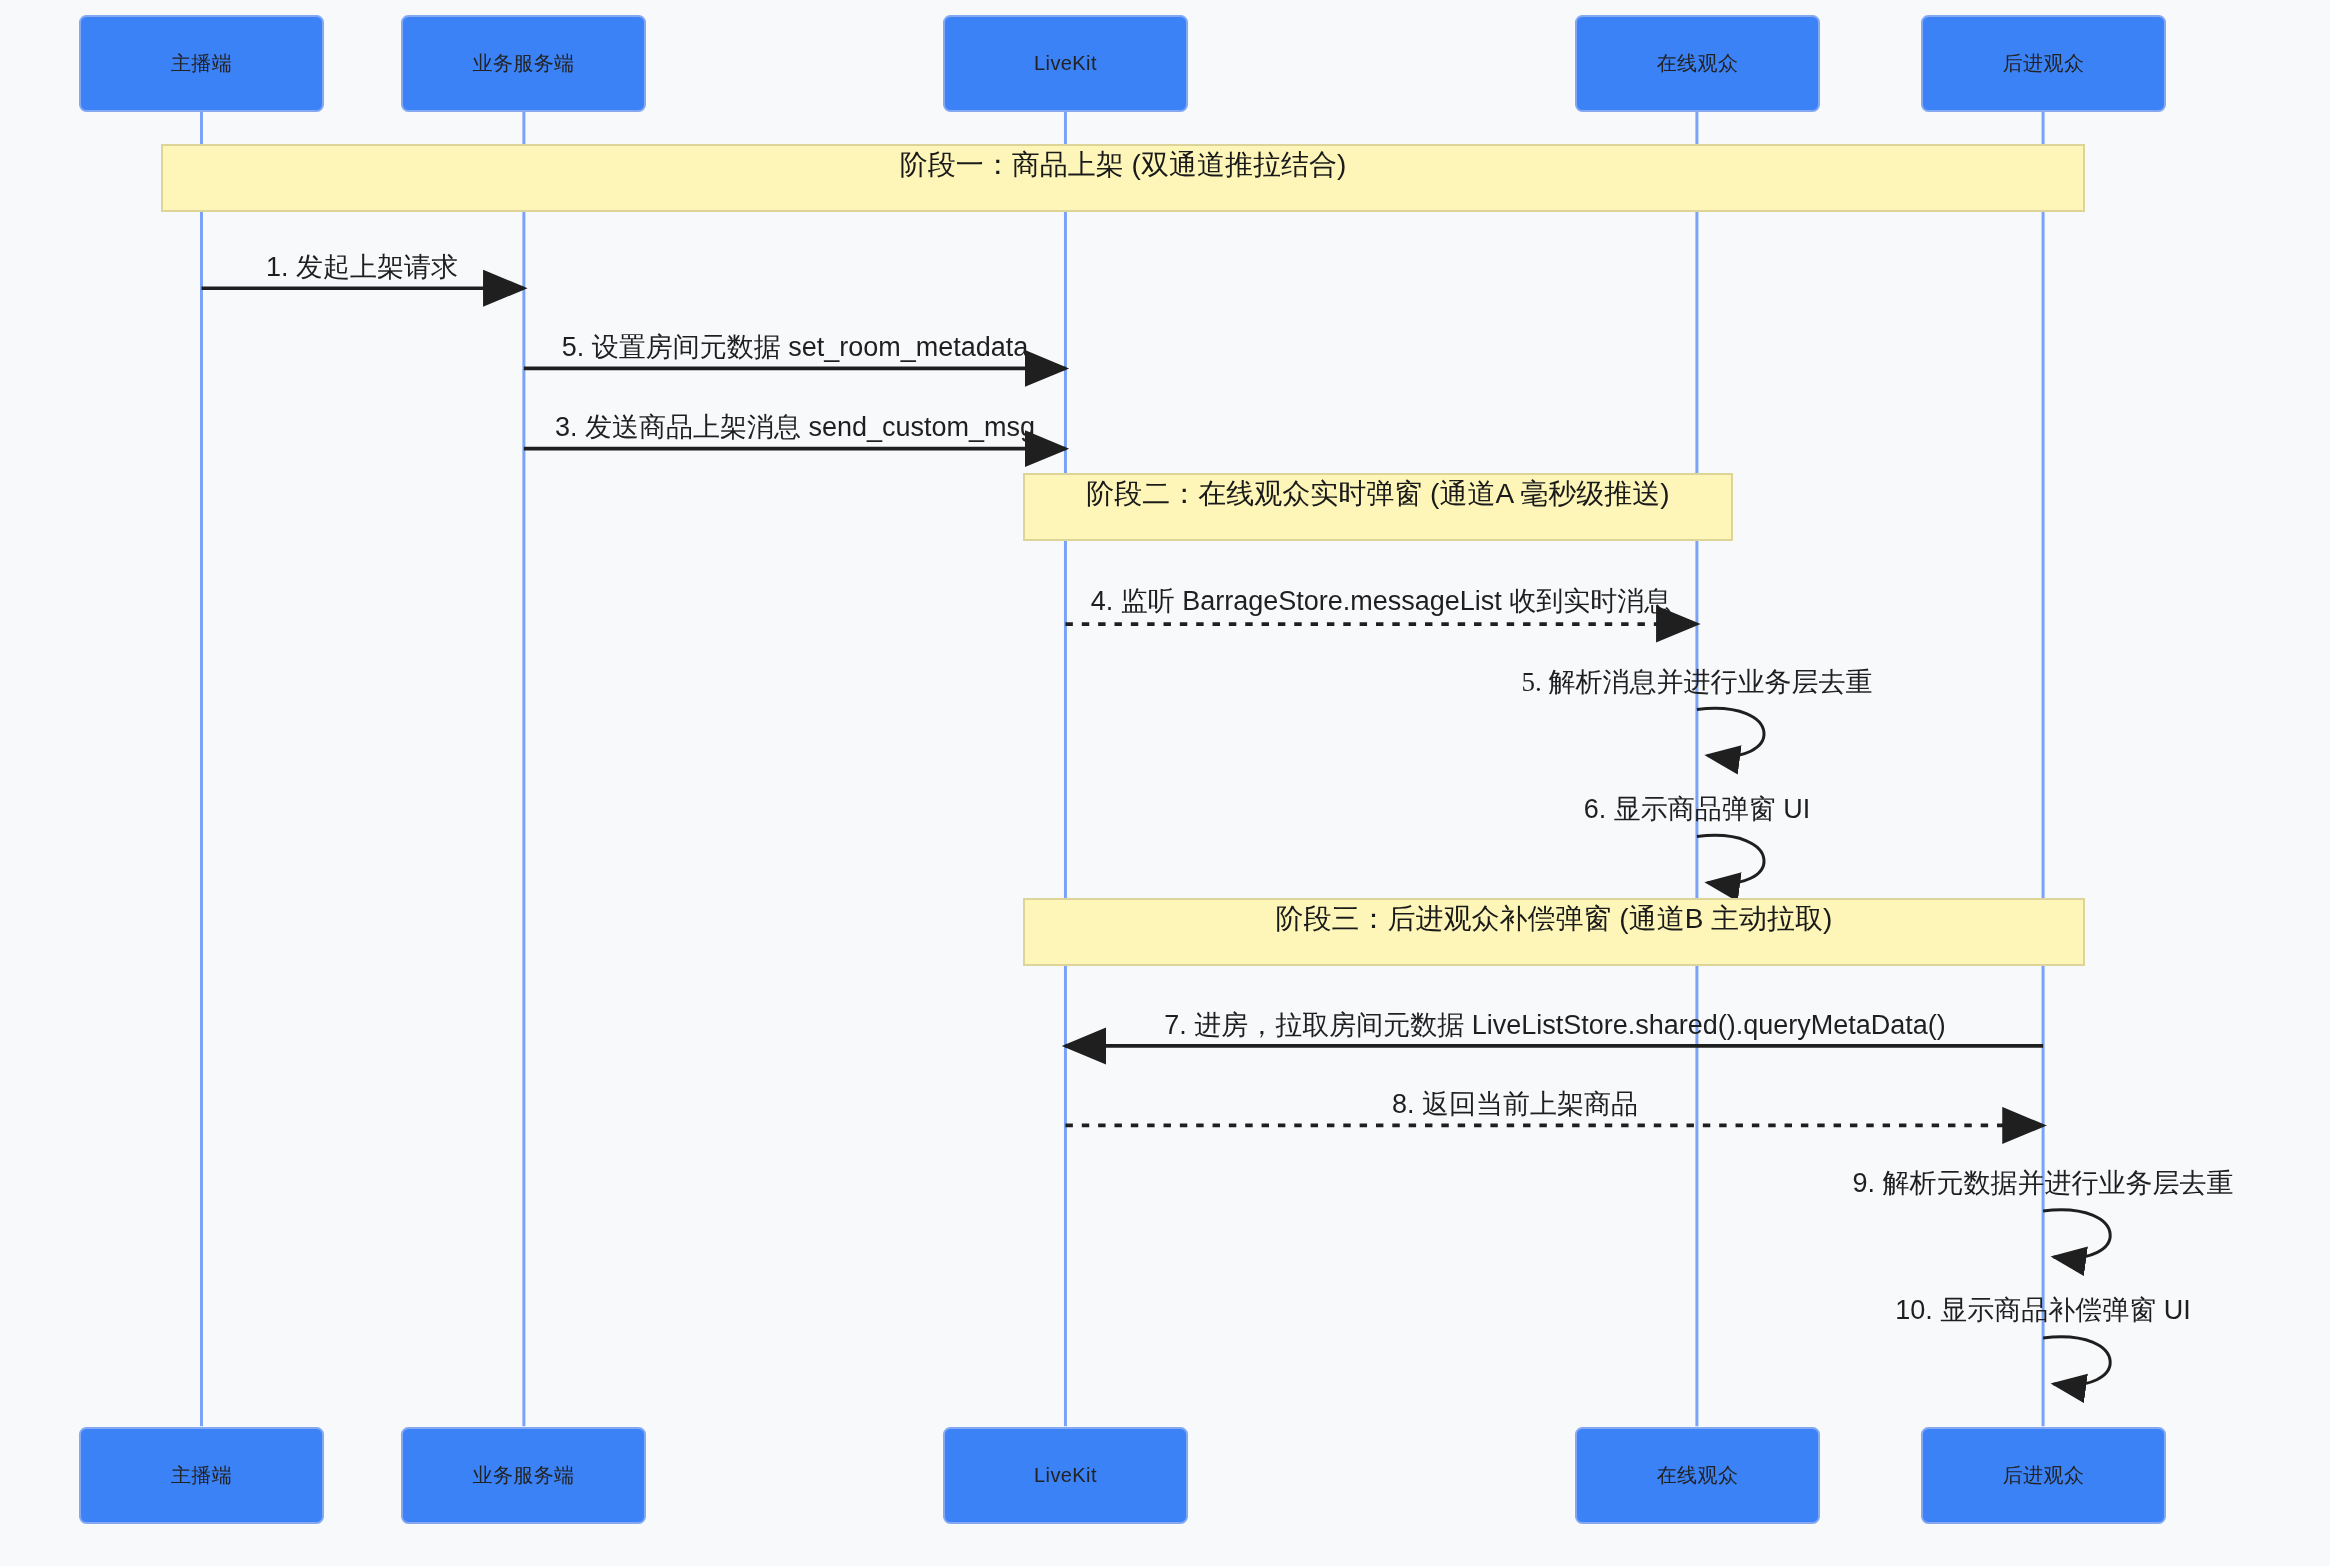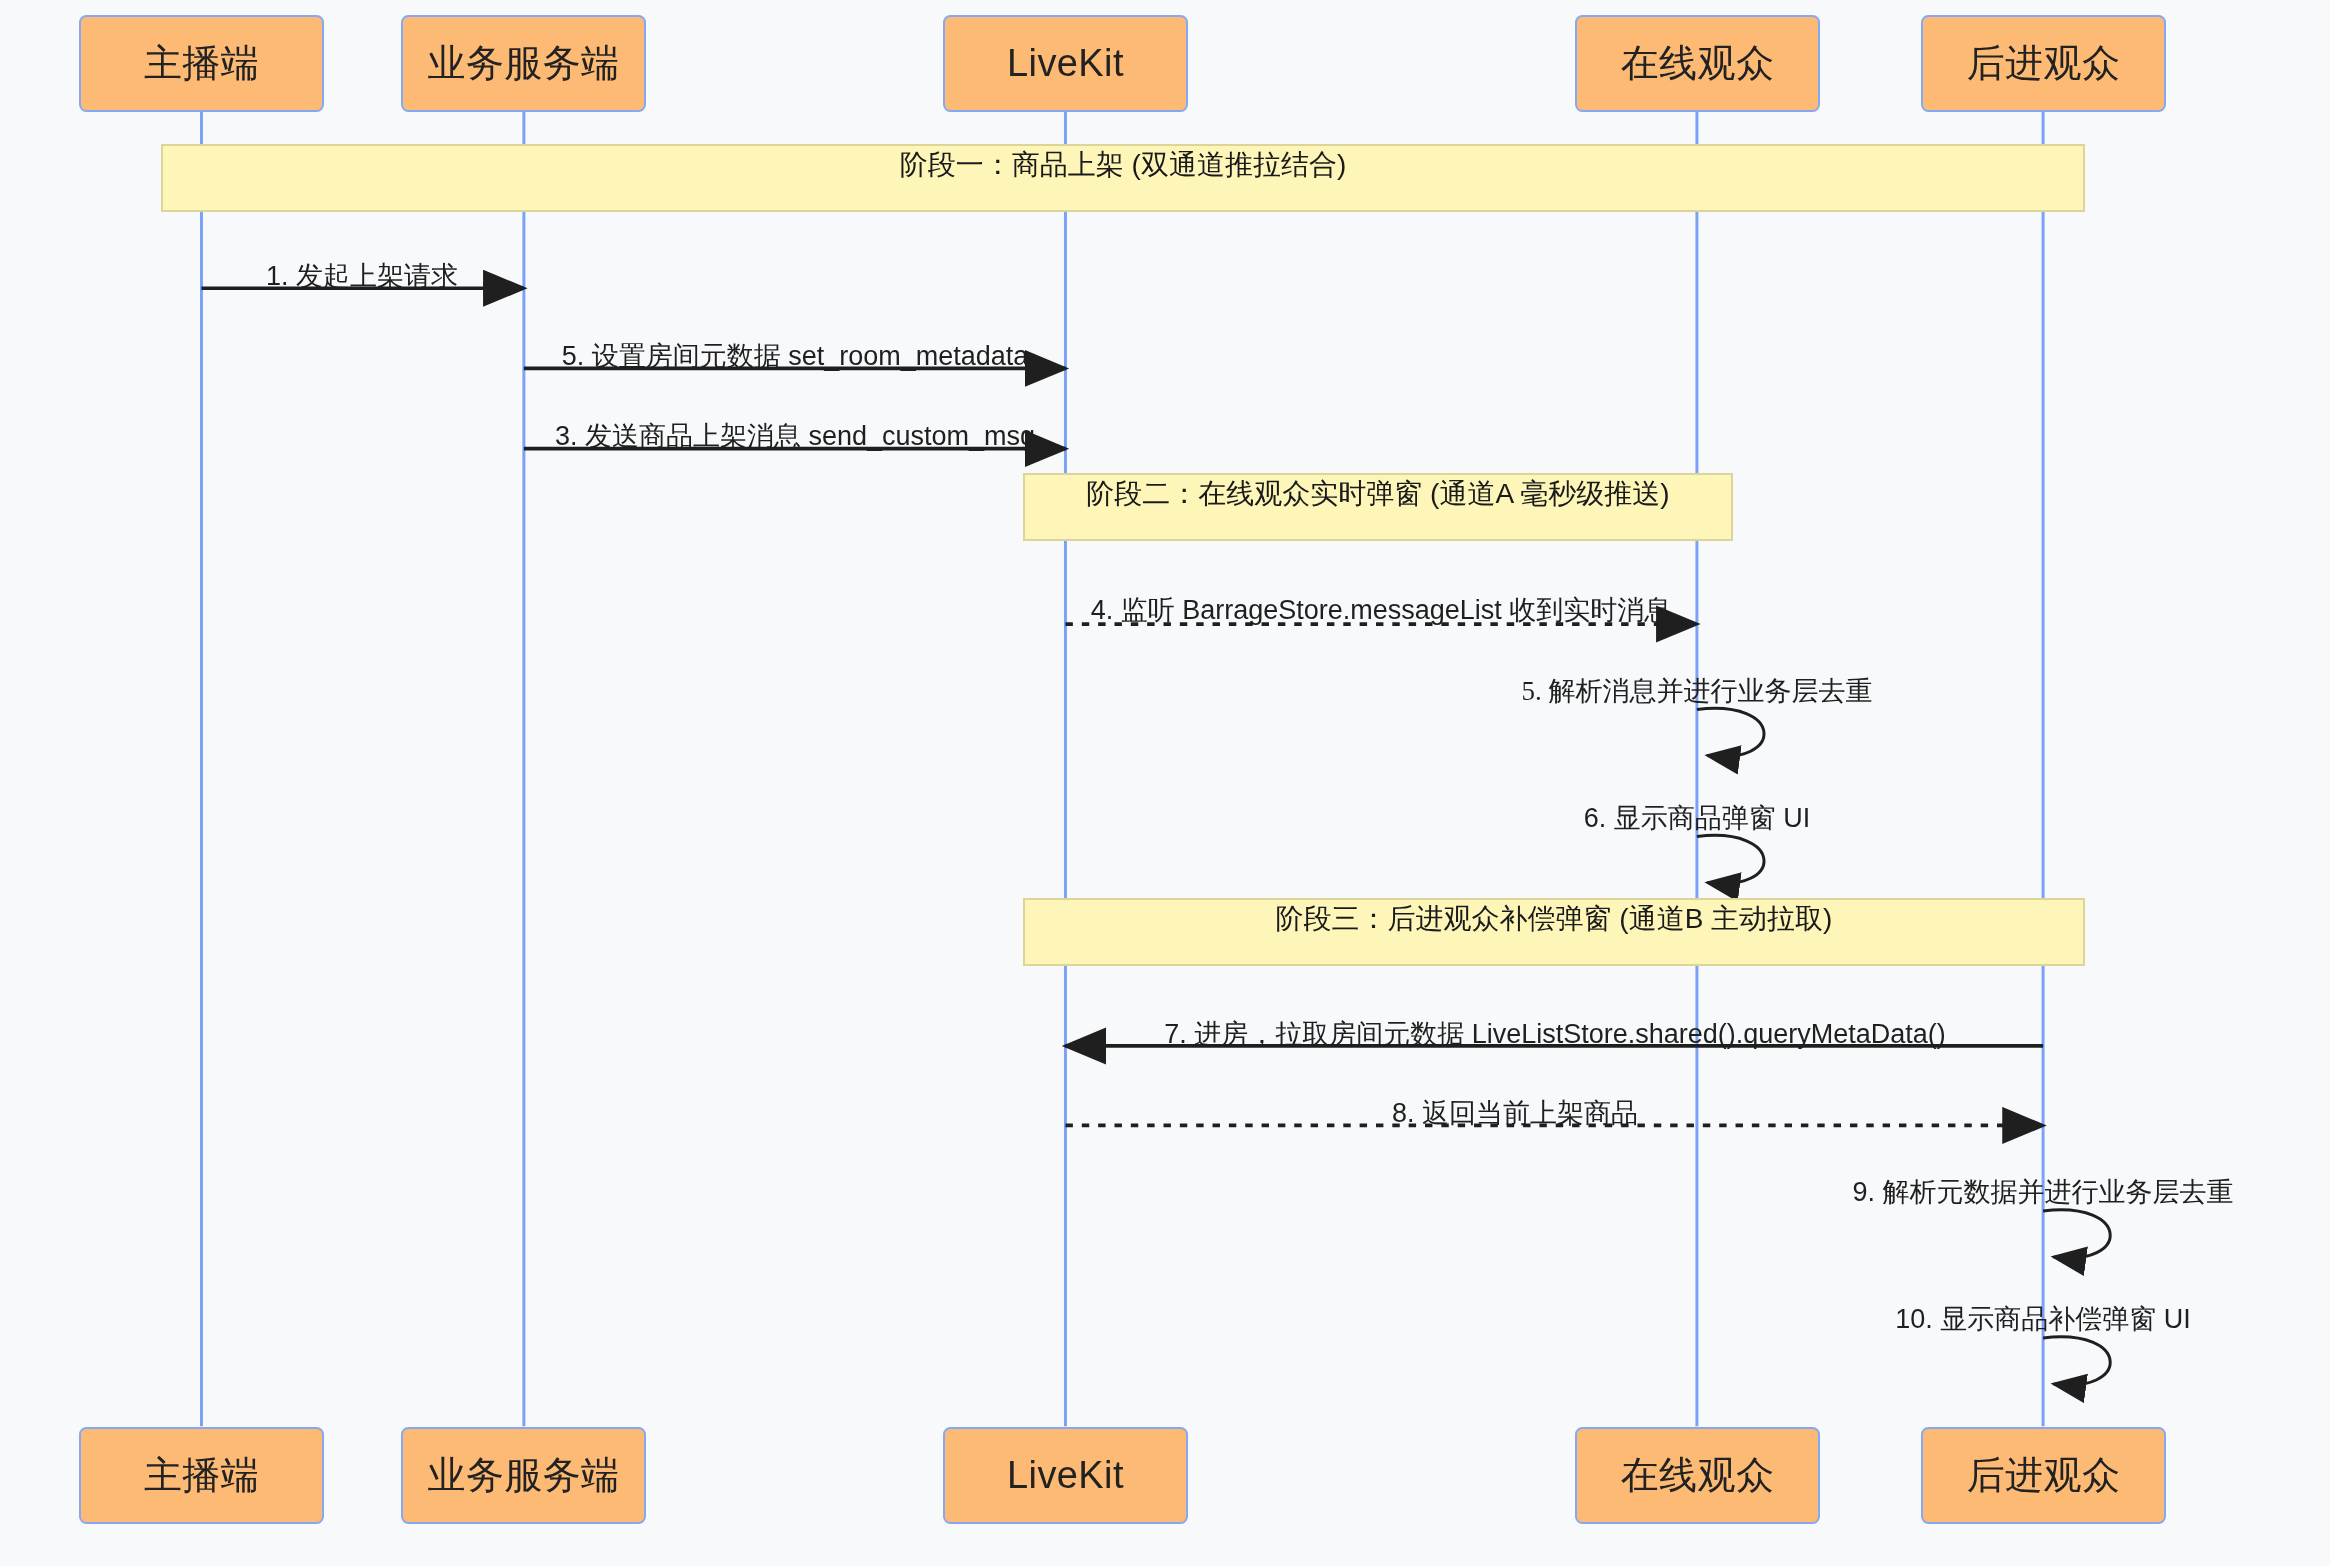--- a/index.html
+++ b/index.html
@@ -17,28 +17,28 @@
   }
   svg.layer {
     position: absolute;
     top: 0; left: 0;
     width: 2330px;
     height: 1566px;
   }
   .actor-box {
     position: absolute;
     box-sizing: border-box;
-    background: #fdba74;
+    background: #3b82f6;
     border: 2.2px solid #85a8f2;
     border-radius: 7.4px;
     display: flex;
     align-items: center;
     justify-content: center;
     color: #222222;
-    font-size: 38px;
+    font-size: 20px;
     font-family: "Liberation Sans", "DejaVu Sans", sans-serif;
     letter-spacing: 0.4px;
     text-align: center;
   }
   .phase-banner {
     position: absolute;
     box-sizing: border-box;
     background: #fdf6b8;
     border: 2.2px solid #ddd49a;
     display: flex;
@@ -49,21 +49,20 @@
   }
   .msg-label {
     position: absolute;
     box-sizing: border-box;
     text-align: center;
     color: #1f1f1f;
     font-size: 27px;
     white-space: nowrap;
     font-family: "Liberation Sans", "DejaVu Sans", sans-serif;
     transform: translateX(-50%);
-    margin-top: 9px;
   }
 </style>
 </head>
 <body>
 
 <div id="canvas">
 
   <svg class="layer" viewBox="0 0 3136 2108" xmlns="http://www.w3.org/2000/svg">
     <defs>
       <marker id="arrowFilled" markerWidth="13" markerHeight="13" refX="11" refY="5" orient="auto" markerUnits="strokeWidth">

